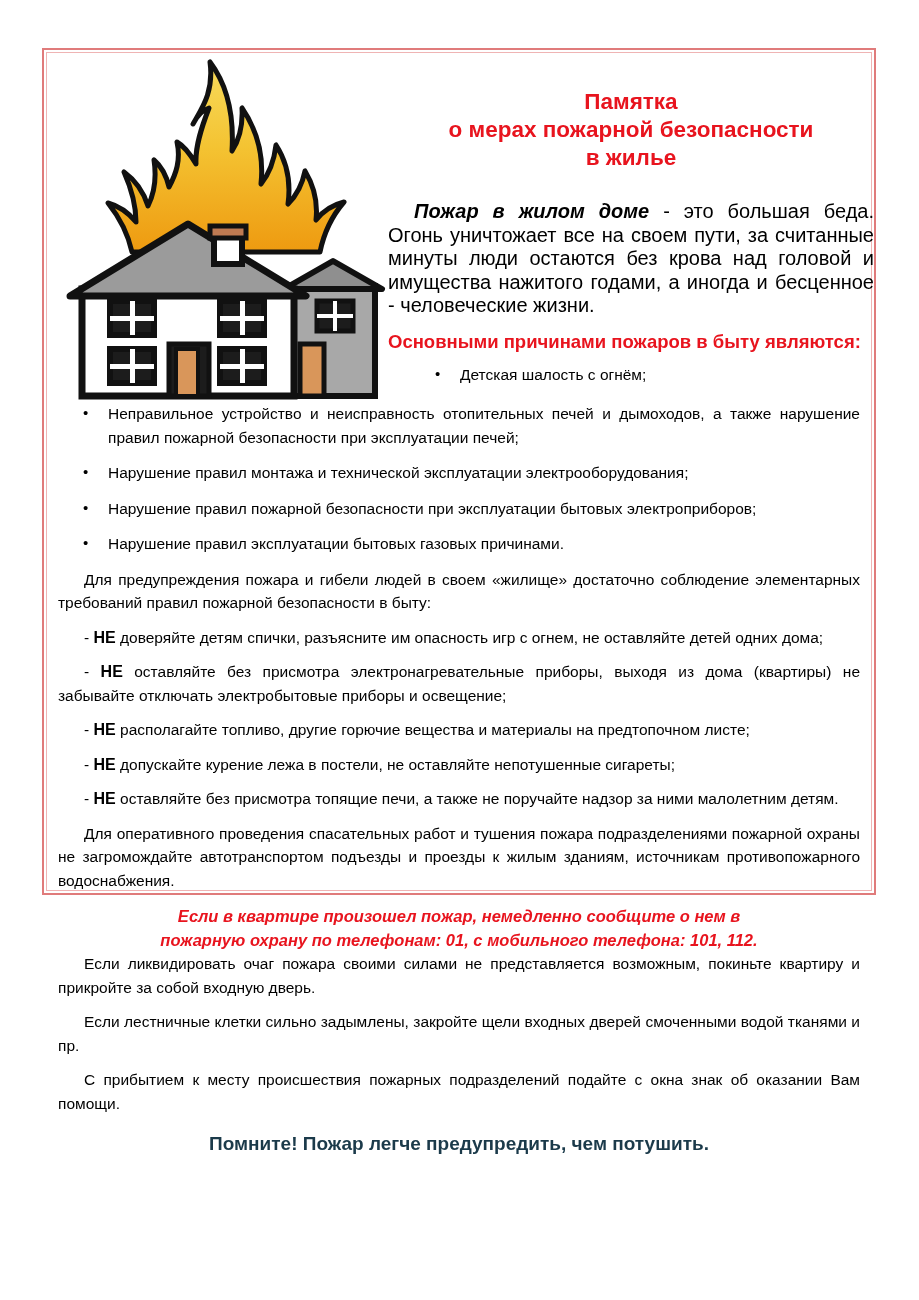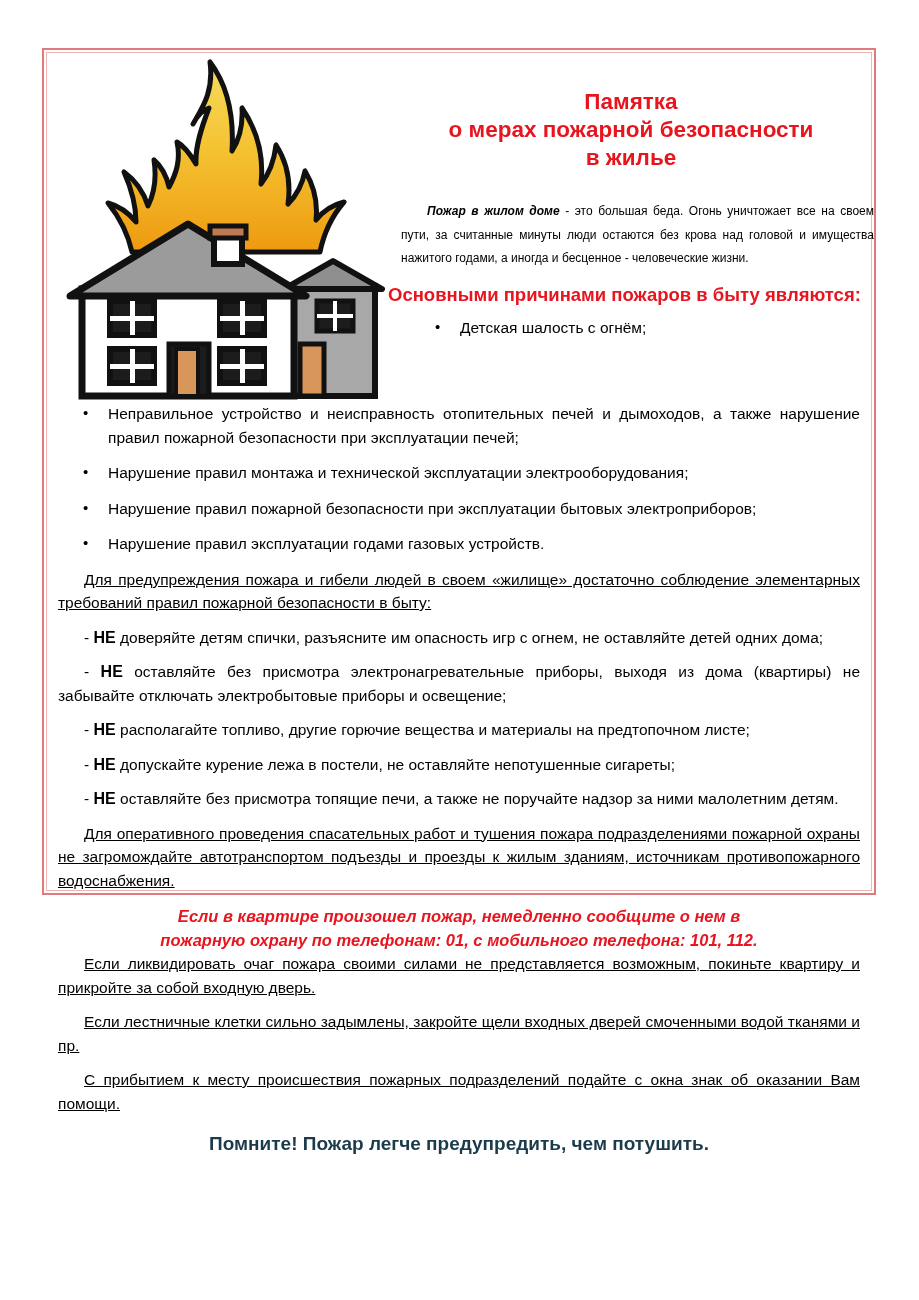--- a/index.html
+++ b/index.html
@@ -64,22 +64,22 @@
     line-height: 28px;
     text-align: center;
     margin: 32px 0 0 0;
     letter-spacing: 0px;
   }
   .poster-title .l1 { display: block; }
   .poster-title .l2 { display: block; }
   .poster-title .l3 { display: block; }
 
   .intro {
-    margin: 28px 0 0 13px;
-    font-size: 12px;
+    margin: 28px 0 0 0;
+    font-size: 20px;
     line-height: 23.5px;
     text-align: justify;
     text-align-last: left;
     text-indent: 26px;
   }
   .intro b {
     font-weight: bold;
     font-style: italic;
   }
 
@@ -133,21 +133,20 @@
     margin-top: 2px;
   }
 
   p.para {
     margin: 0 0 11px 0;
     font-size: 15.5px;
     line-height: 23.5px;
     text-indent: 26px;
     text-align: justify;
     text-align-last: left;
-    text-decoration: underline;
   }
   p.para.stretch { text-align: justify; }
 
   p.ne-item {
     margin: 0 0 11px 0;
     font-size: 15.5px;
     line-height: 23.5px;
     text-indent: 26px;
     text-align: justify;
     text-align-last: left;
@@ -282,21 +281,21 @@
             <li>Детская шалость с огнём;</li>
           </ul>
         </div>
       </div>
     </div>
 
     <ul class="causes">
       <li class="stretch">Неправильное устройство и неисправность отопительных печей и дымоходов, а также нарушение правил пожарной безопасности при эксплуатации печей;</li>
       <li>Нарушение правил монтажа и технической эксплуатации электрооборудования;</li>
       <li class="stretch">Нарушение правил пожарной безопасности при эксплуатации бытовых электроприборов;</li>
-      <li>Нарушение правил эксплуатации годами газовых устройств.</li>
+      <li>Нарушение правил эксплуатации бытовых газовых причинами.</li>
     </ul>
 
     <div class="body-block">
 
       <p class="para">Для предупреждения пожара и гибели людей в своем «жилище» достаточно соблюдение элементарных требований правил пожарной безопасности в быту:</p>
 
       <p class="ne-item stretch">- <span class="ne">НЕ</span><span> доверяйте детям спички, разъясните им опасность игр с огнем, не оставляйте детей одних дома;</span></p>
 
       <p class="ne-item stretch">- <span class="ne">НЕ</span><span> оставляйте без присмотра электронагревательные приборы, выходя из дома (квартиры) не забывайте отключать электробытовые приборы и освещение;</span></p>
 

